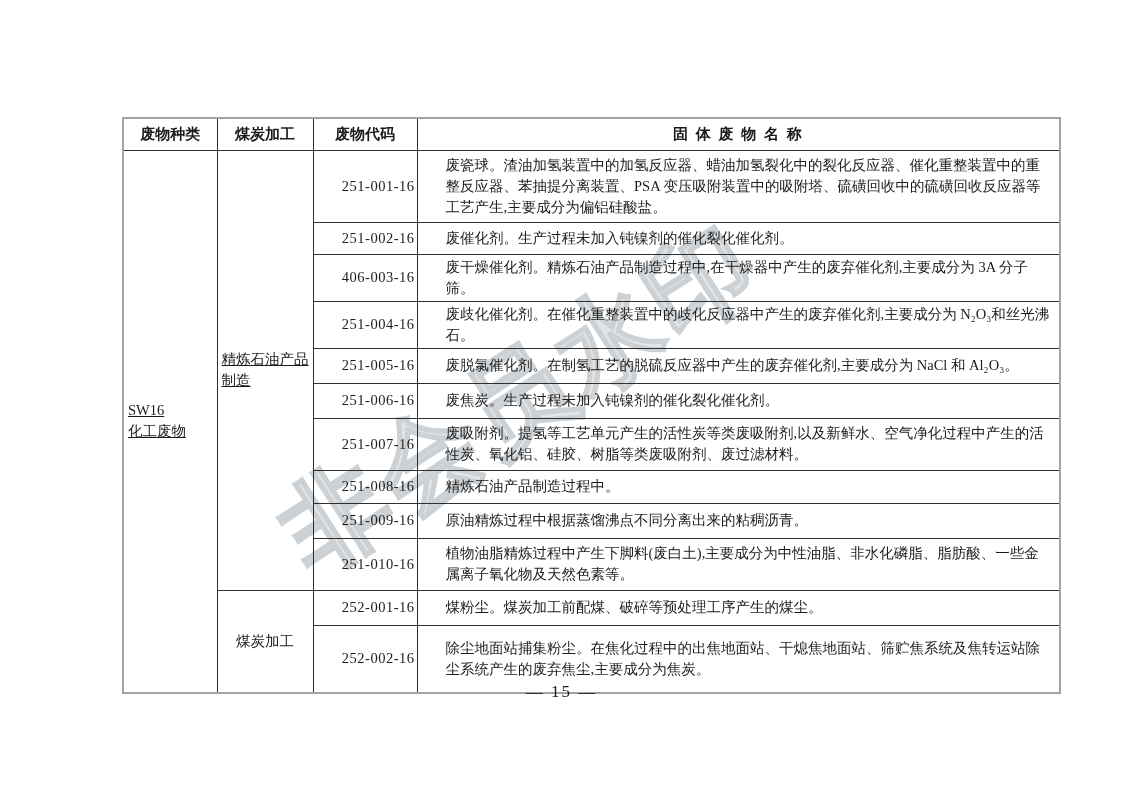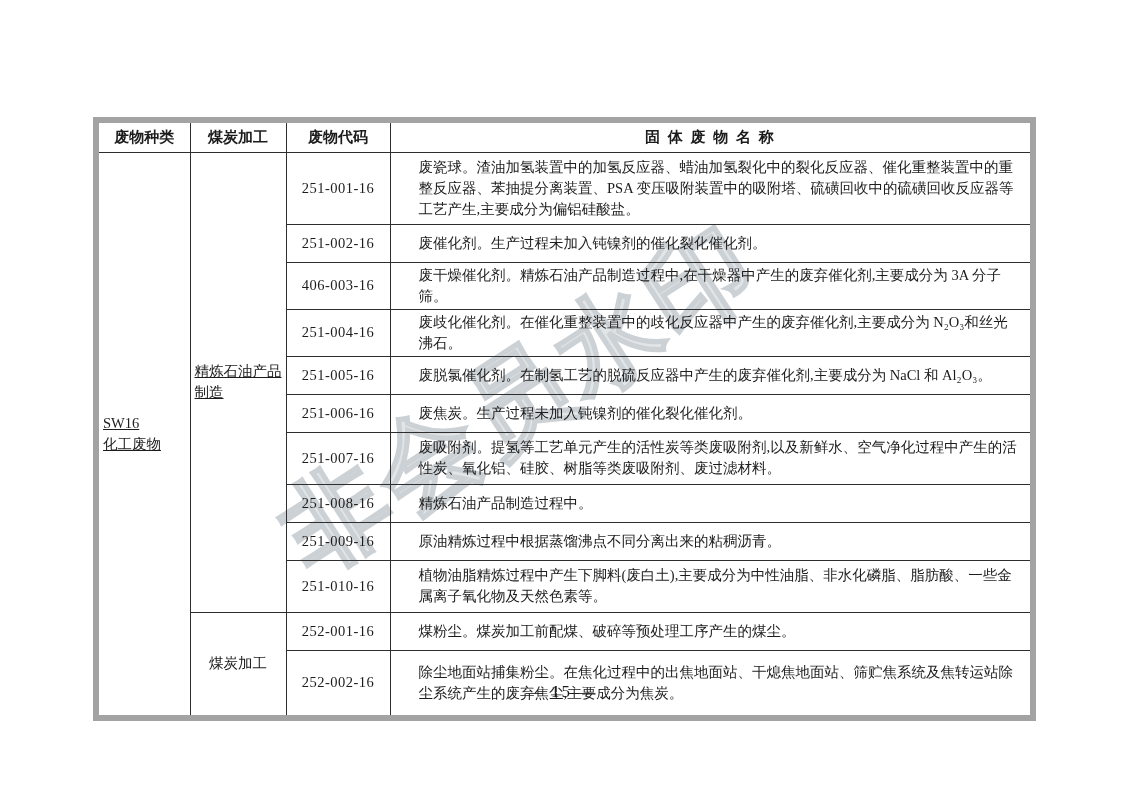--- a/index.html
+++ b/index.html
@@ -39,34 +39,34 @@
   }
   td,th{
     border:1px solid #2e2e2e;
     padding:2px 8px;
     vertical-align:middle;
     font-size:14.5px;
     line-height:21px;
     background:transparent;
     font-weight:normal;
   }
-  table{border:6px solid #a3a3a3;}
+  table{border:2px solid #a3a3a3;margin-left:29px;}
   th{
     font-weight:bold;
     font-size:15px;
     text-align:center;
     padding:2px 4px;
   }
   th.name-hdr{letter-spacing:2px;}
   .col1{width:94px;}
   .col2{width:96px;}
   .col3{width:104px;}
   .col4{width:643px;}
   td.center{text-align:center;padding:2px 4px;}
-  td.code{text-align:center;letter-spacing:0.5px;padding:8px 2px;}
+  td.code{text-align:right;letter-spacing:0.5px;padding:1px 2px;}
   td.name{text-align:left;padding-left:28px;}
   .two-line span{display:block;text-align:left;text-decoration:underline;}
   .h32{height:32px;}
   .h72{height:72px;}
   .h35{height:35px;}
   .h33{height:33px;}
   .h52{height:52px;}
   .h68{height:68px;}
   .footer{
     position:absolute;

